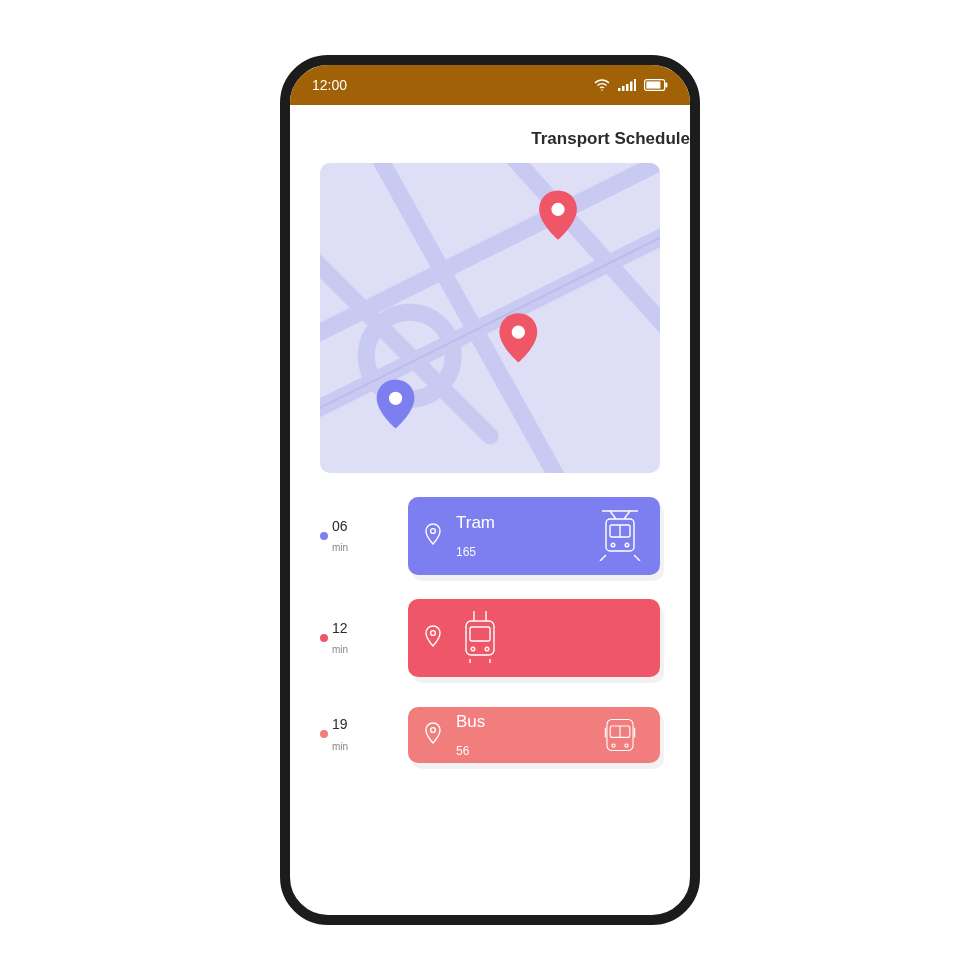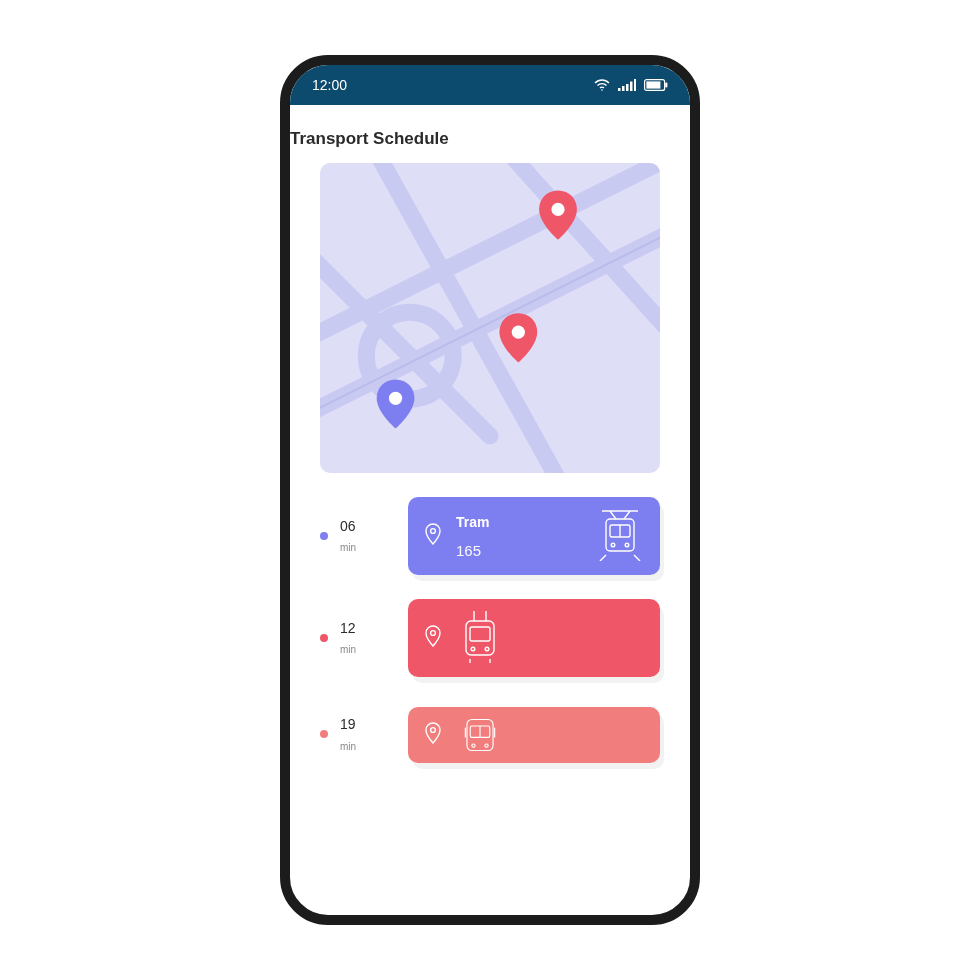--- a/index.html
+++ b/index.html
@@ -20,35 +20,35 @@
     border: 10px solid #1c1c1c;
     border-radius: 48px;
     background: #ffffff;
     position: relative;
     overflow: hidden;
   }
 
   
   .status-bar {
     height: 40px;
-    background: #0c4a6e;
+    background: #a16207;
     color: #ffffff;
     display: flex;
     align-items: center;
     justify-content: space-between;
     padding: 0 22px;
     font-size: 14px;
     font-weight: 500;
   }
   .status-right { display: flex; align-items: center; gap: 8px; }
   .status-right svg { display: block; }
 
   
   .page-title {
-    text-align: left;
+    text-align: right;
     font-size: 17px;
     font-weight: 600;
     color: #2b2b2b;
     padding: 24px 0 14px;
   }
 
   
   .map-wrap {
     margin: 0 30px 24px;
     height: 310px;
@@ -63,21 +63,21 @@
   .schedule { padding: 0 30px; display: flex; flex-direction: column; gap: 24px; }
   .row {
     display: flex;
     align-items: center;
     height: 78px;
   }
   .meta {
     width: 88px;
     display: flex;
     align-items: center;
-    gap: 12px;
+    gap: 4px;
   }
   .dot {
     width: 8px;
     height: 8px;
     border-radius: 50%;
     flex: 0 0 8px;
   }
   .time { font-size: 14px; color: #2b2b2b; font-weight: 500; line-height: 1.1; }
   .time .unit { display: block; font-size: 10px; color: #888; font-weight: 400; margin-top: 8px; text-align: right; }
 
@@ -87,22 +87,22 @@
     border-radius: 10px;
     color: #fff;
     display: flex;
     align-items: center;
     padding: 0 16px;
     gap: 12px;
     box-shadow: 4px 6px 0 rgba(0,0,0,0.05);
   }
   .card .pin { flex: 0 0 20px; }
   .card .label { flex: 1; }
-  .card .label .name { font-size: 14px; font-weight: 700; }
-  .card .label .num { font-size: 15px; margin-top: 12px; opacity: .95; }
+  .card .label .name { font-size: 17px; font-weight: 400; }
+  .card .label .num { font-size: 12px; margin-top: 12px; opacity: .95; }
   .card .vehicle { flex: 0 0 48px; }
 
   .c-purple { background: #7d7ef0; }
   .c-red    { background: #ef5668; }
   .c-coral  { background: #f17d7d; }
 
   .d-purple { background: #7d7ef0; }
   .d-red    { background: #ef5668; }
   .d-coral  { background: #f17d7d; }
 
@@ -254,20 +254,24 @@
           <span class="unit">min</span>
         </div>
       </div>
       <div class="card c-coral cut">
         <span class="pin">
           <svg width="18" height="22" viewBox="0 0 18 22" fill="none" stroke="#fff" stroke-width="1.4">
             <path d="M9 1 c4 0 7 3 7 7 c0 5 -7 13 -7 13 s-7 -8 -7 -13 c0 -4 3 -7 7 -7 z"></path>
             <circle cx="9" cy="8" r="2.4"></circle>
           </svg>
         </span>
+        <div class="label">
+          <div class="name">Bus</div>
+          <div class="num">56</div>
+        </div>
         <span class="vehicle">
           <svg width="48" height="44" viewBox="0 0 48 54" fill="none" stroke="#fff" stroke-width="1.4">
             <rect x="8" y="8" width="32" height="38" rx="6"></rect>
             <rect x="12" y="16" width="24" height="14" rx="2"></rect>
             <line x1="24" y1="16" x2="24" y2="30"></line>
             <circle cx="16" cy="40" r="2"></circle>
             <circle cx="32" cy="40" r="2"></circle>
             <line x1="6" y1="18" x2="6" y2="30"></line>
             <line x1="42" y1="18" x2="42" y2="30"></line>
           </svg>

